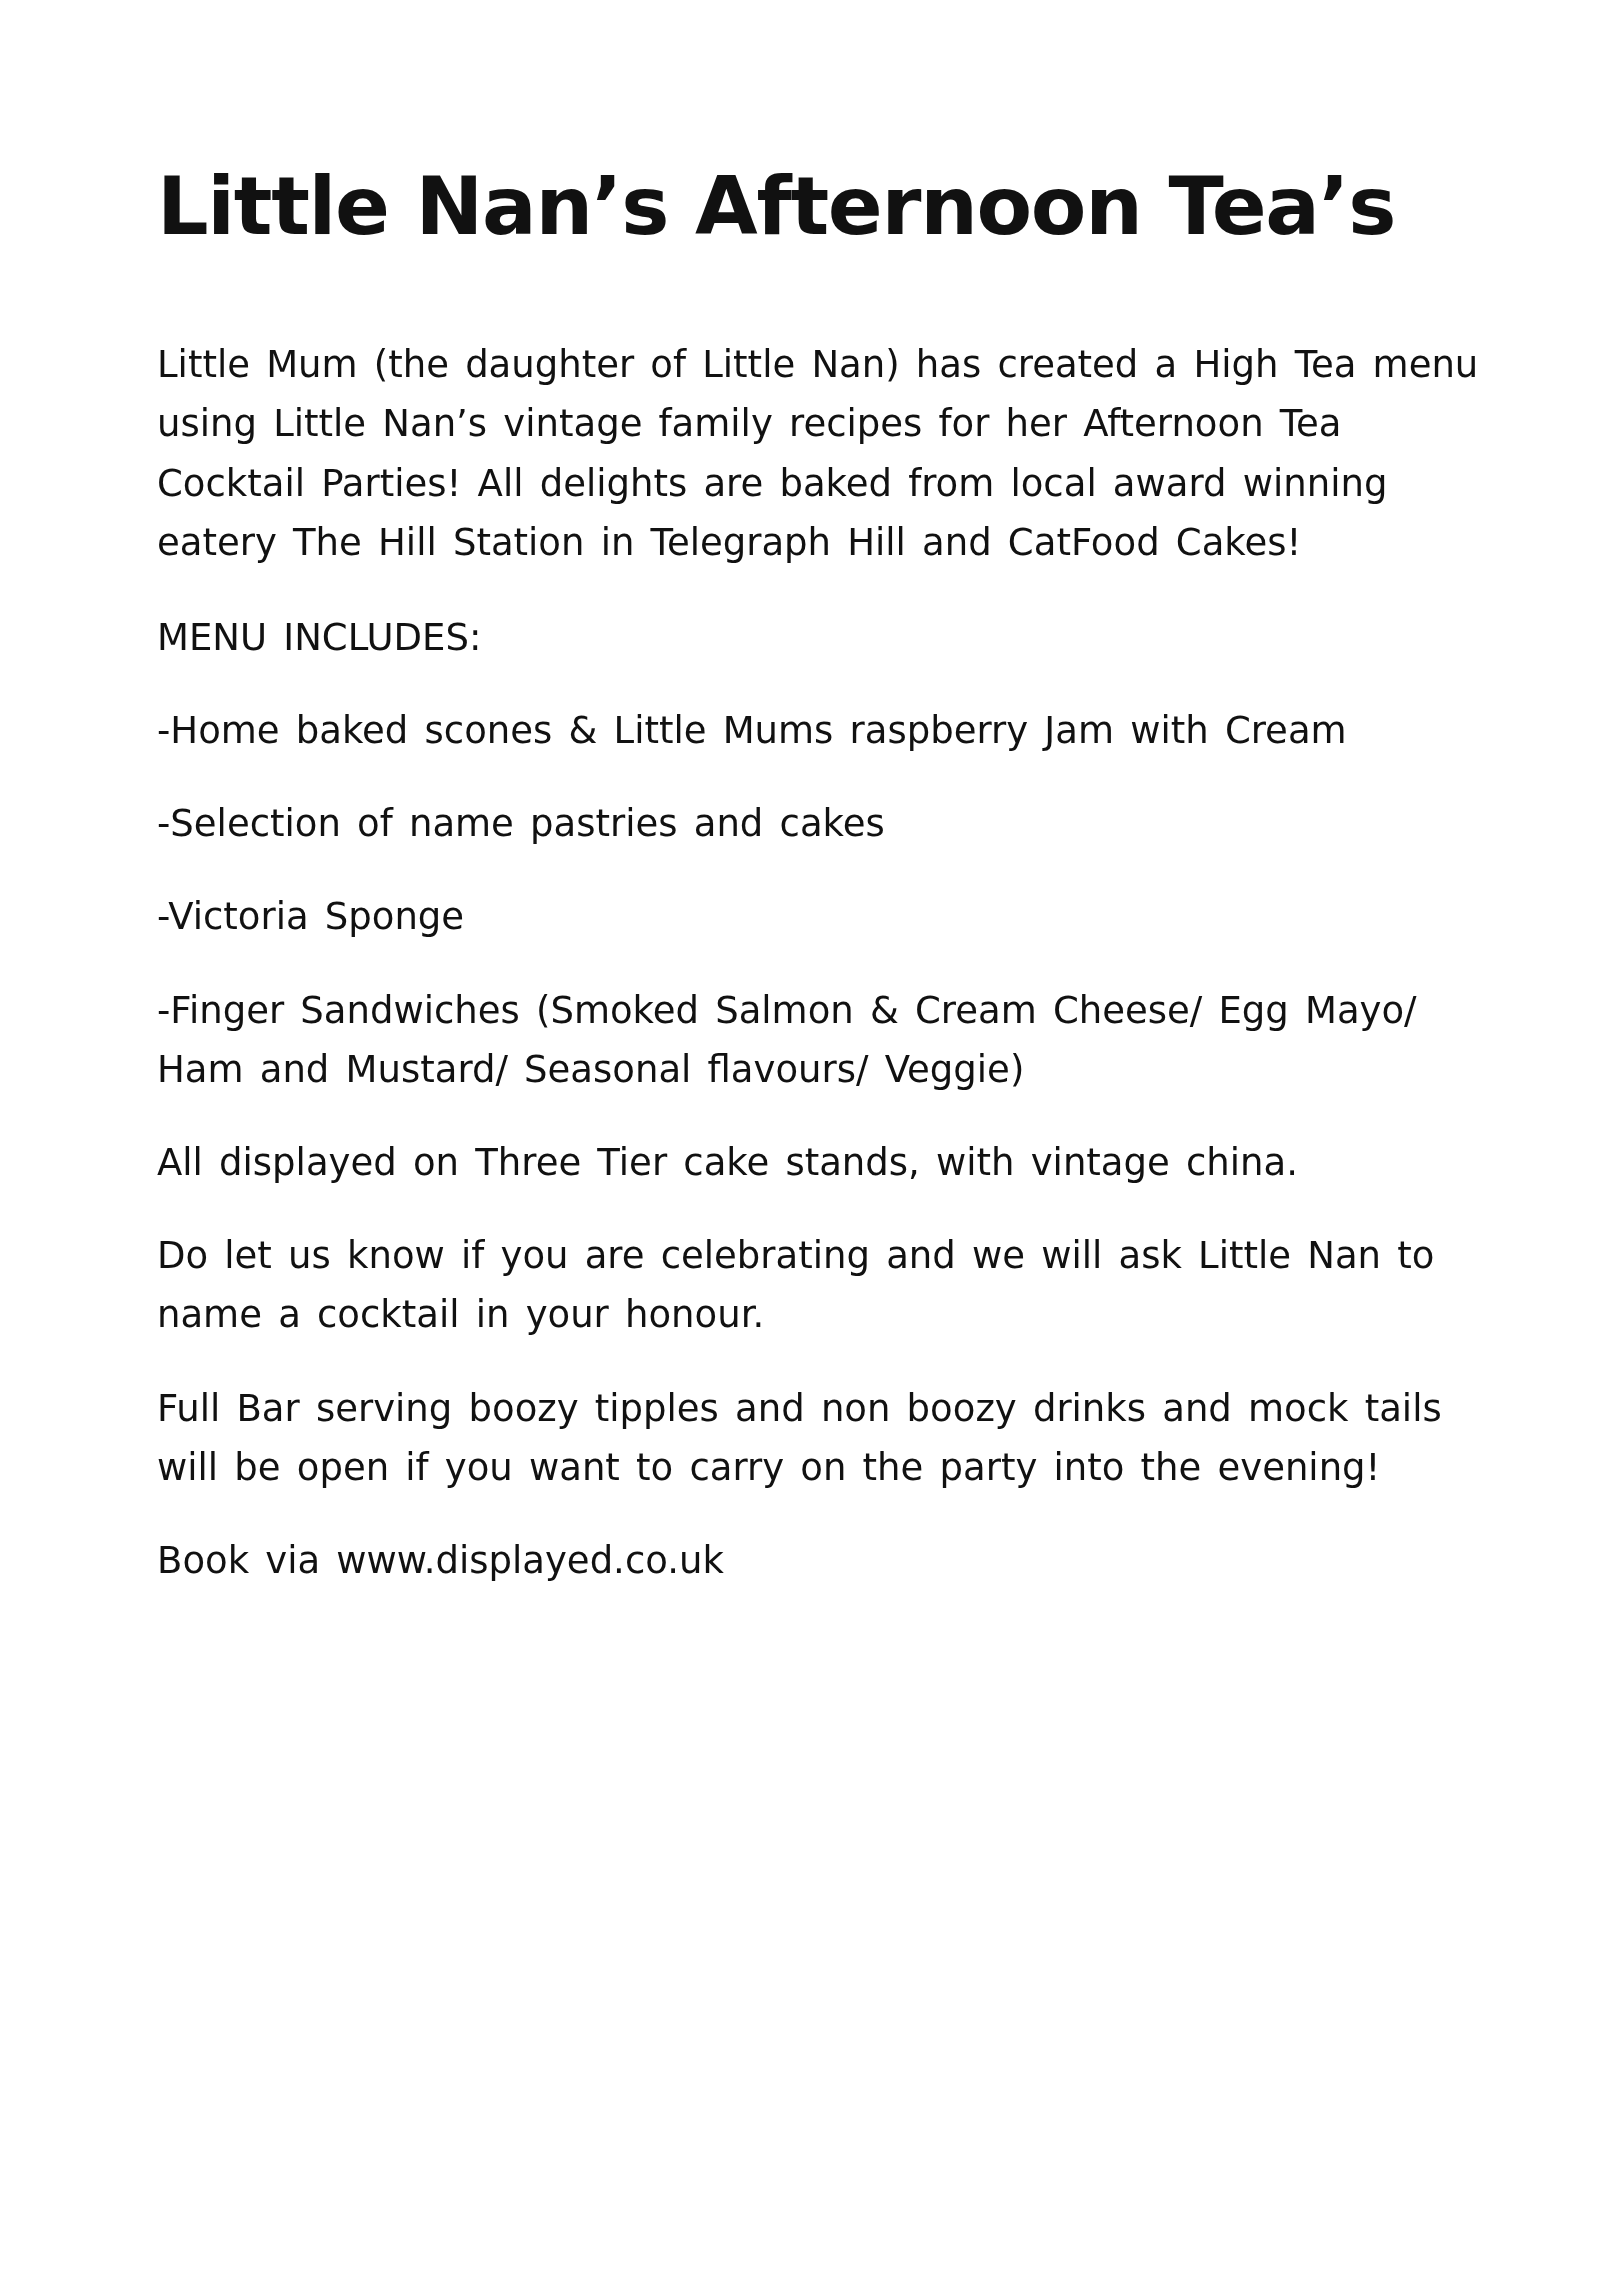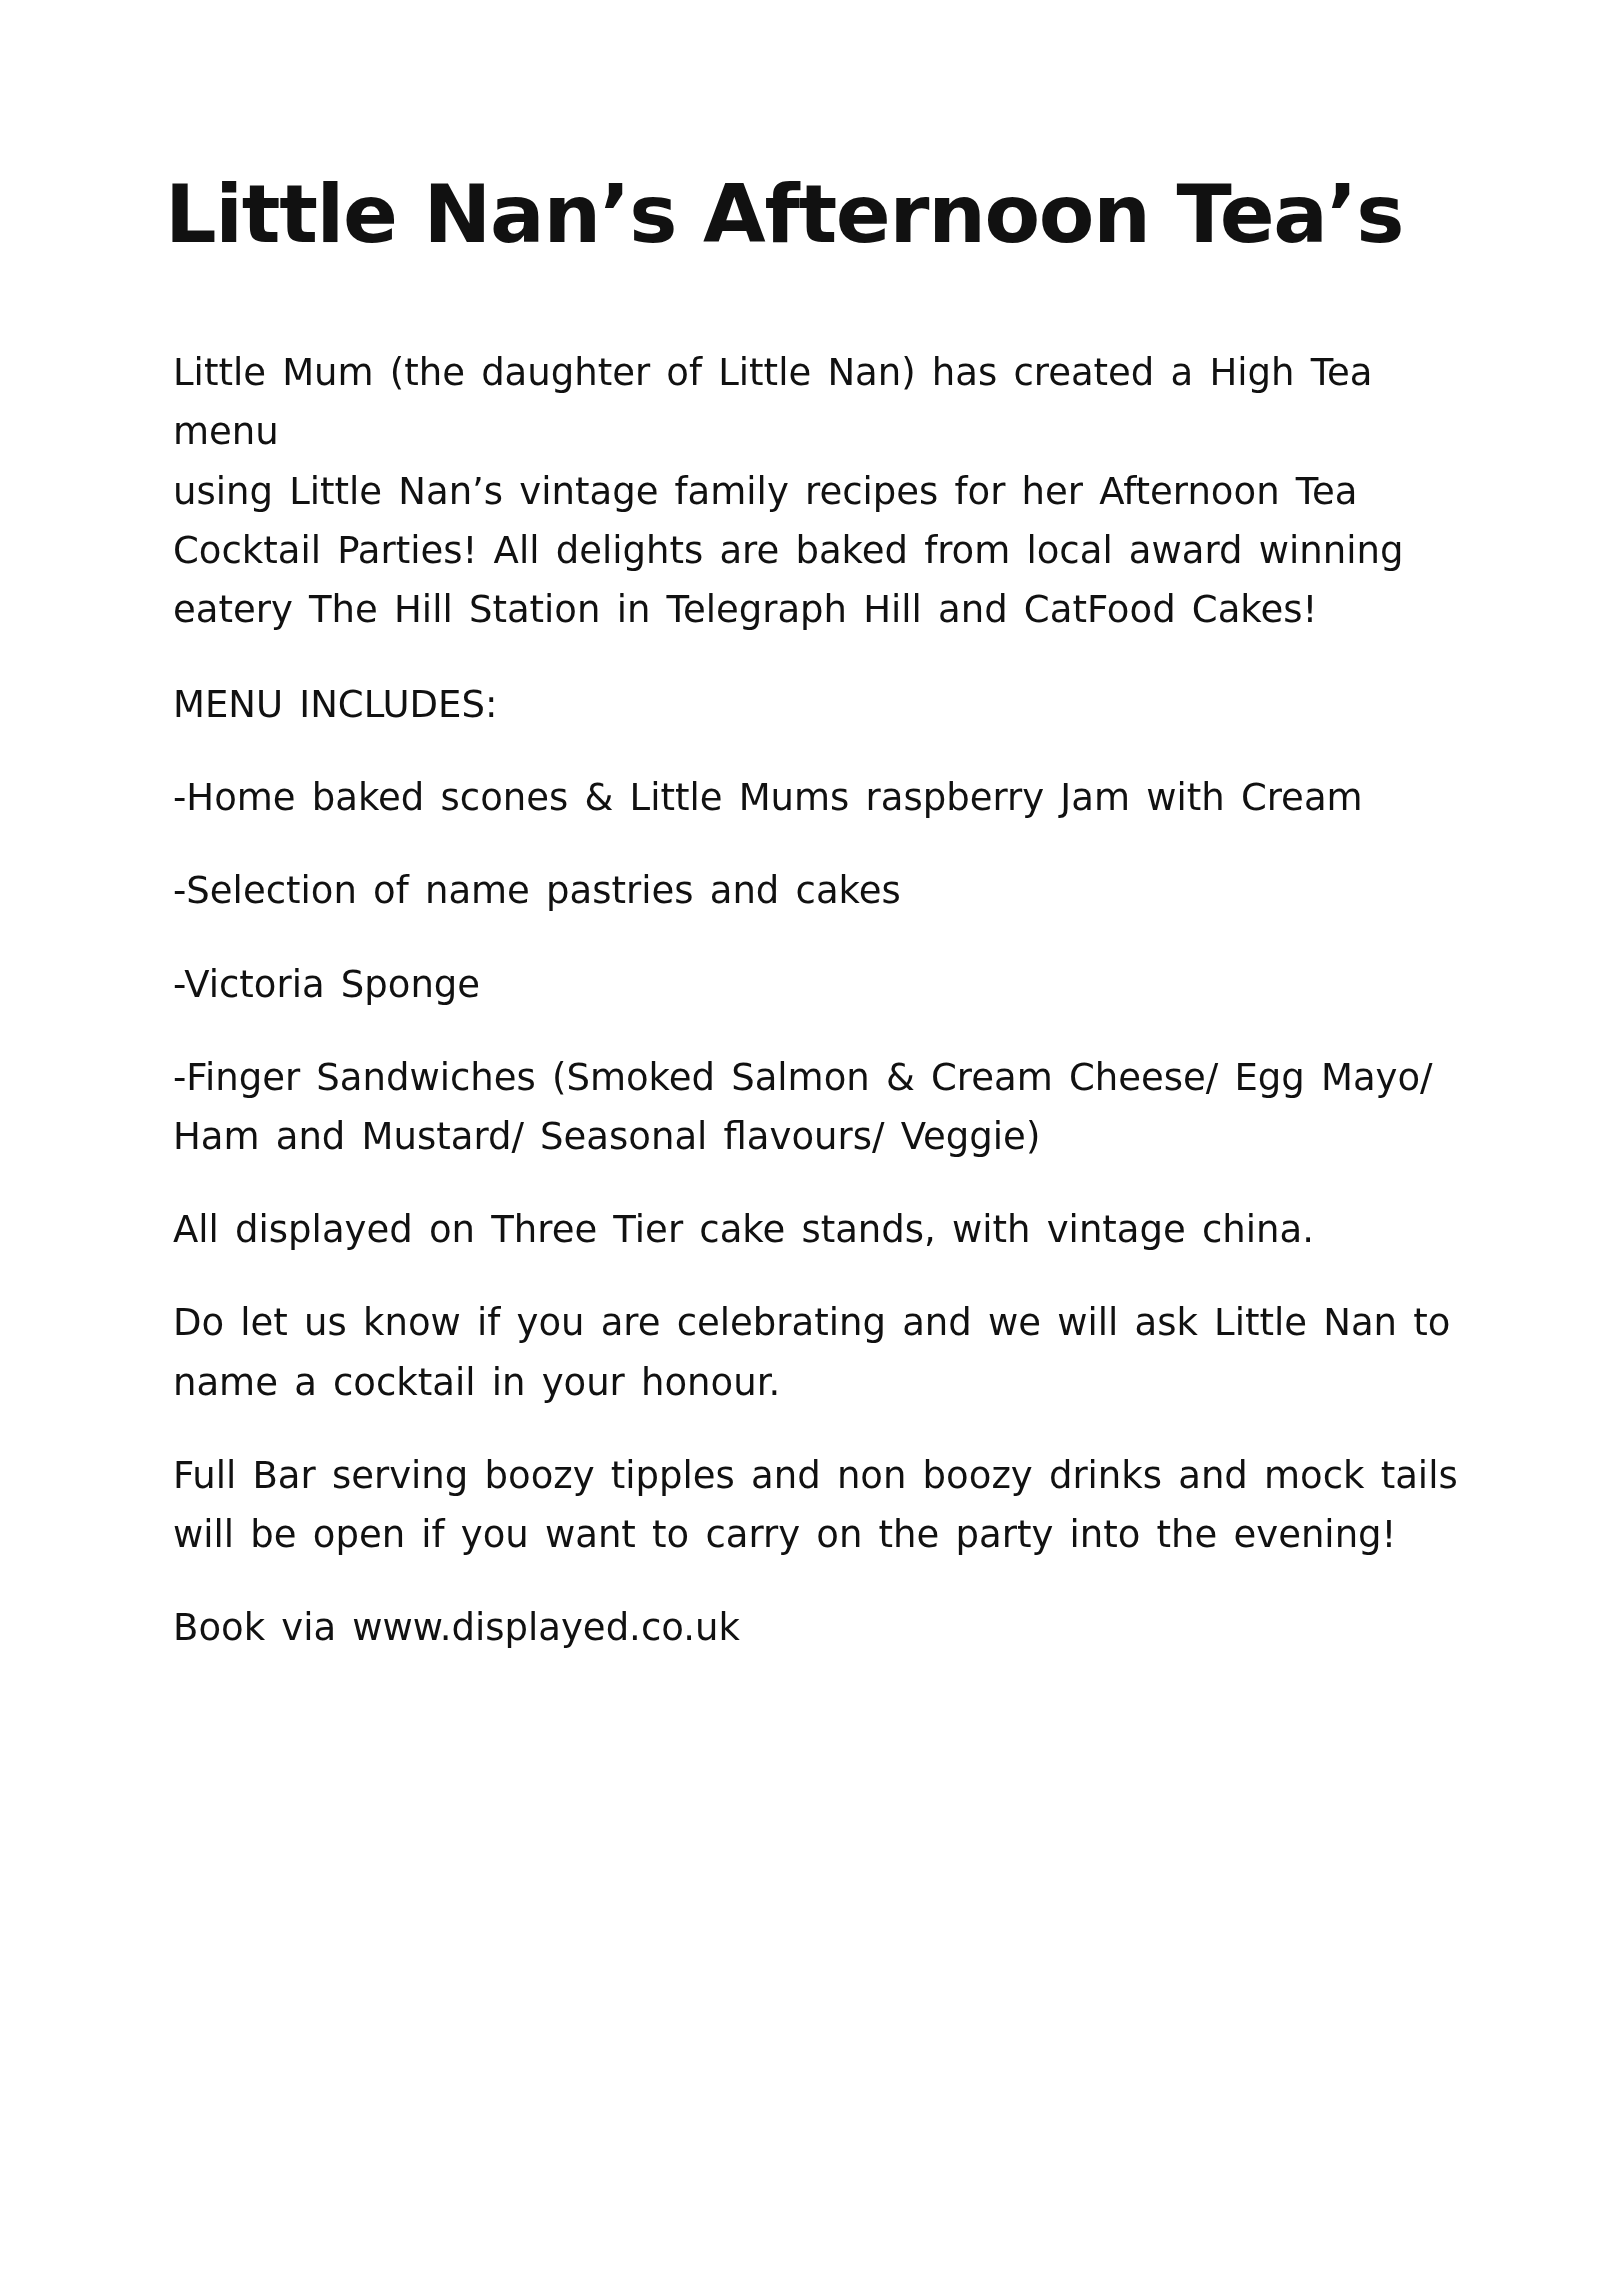--- a/index.html
+++ b/index.html
@@ -12,21 +12,21 @@
     width: 1622px;
     height: 2295px;
     background: #ffffff;
     color: #111111;
     font-family: "DejaVu Sans", sans-serif;
     box-sizing: border-box;
     padding: 160px 137px 0 157px;
     overflow: hidden;
   }
   .title {
-    margin: 8px;
+    margin: 0;
     font-size: 81px;
     font-weight: 700;
     letter-spacing: -1.3px;
     line-height: 1.15;
     white-space: nowrap;
   }
   .subtitle {
     margin: 59px 0 0 46px;
     font-size: 62px;
     font-weight: 700;
@@ -38,21 +38,21 @@
     margin: 0;
     font-size: 37px;
     line-height: 1.6;
     font-weight: 400;
     word-spacing: 0.12em;
   }
   .pricing-block {
     margin-top: 82px;
   }
   .body {
-    margin: 16px;
+    margin: 0;
     font-size: 37px;
     line-height: 1.6;
     font-weight: 400;
     word-spacing: 0.12em;
     white-space: pre-line;
   }
   .mt-para { margin-top: 36px; }
   .mt-item { margin-top: 34px; }
 </style>
 </head>

